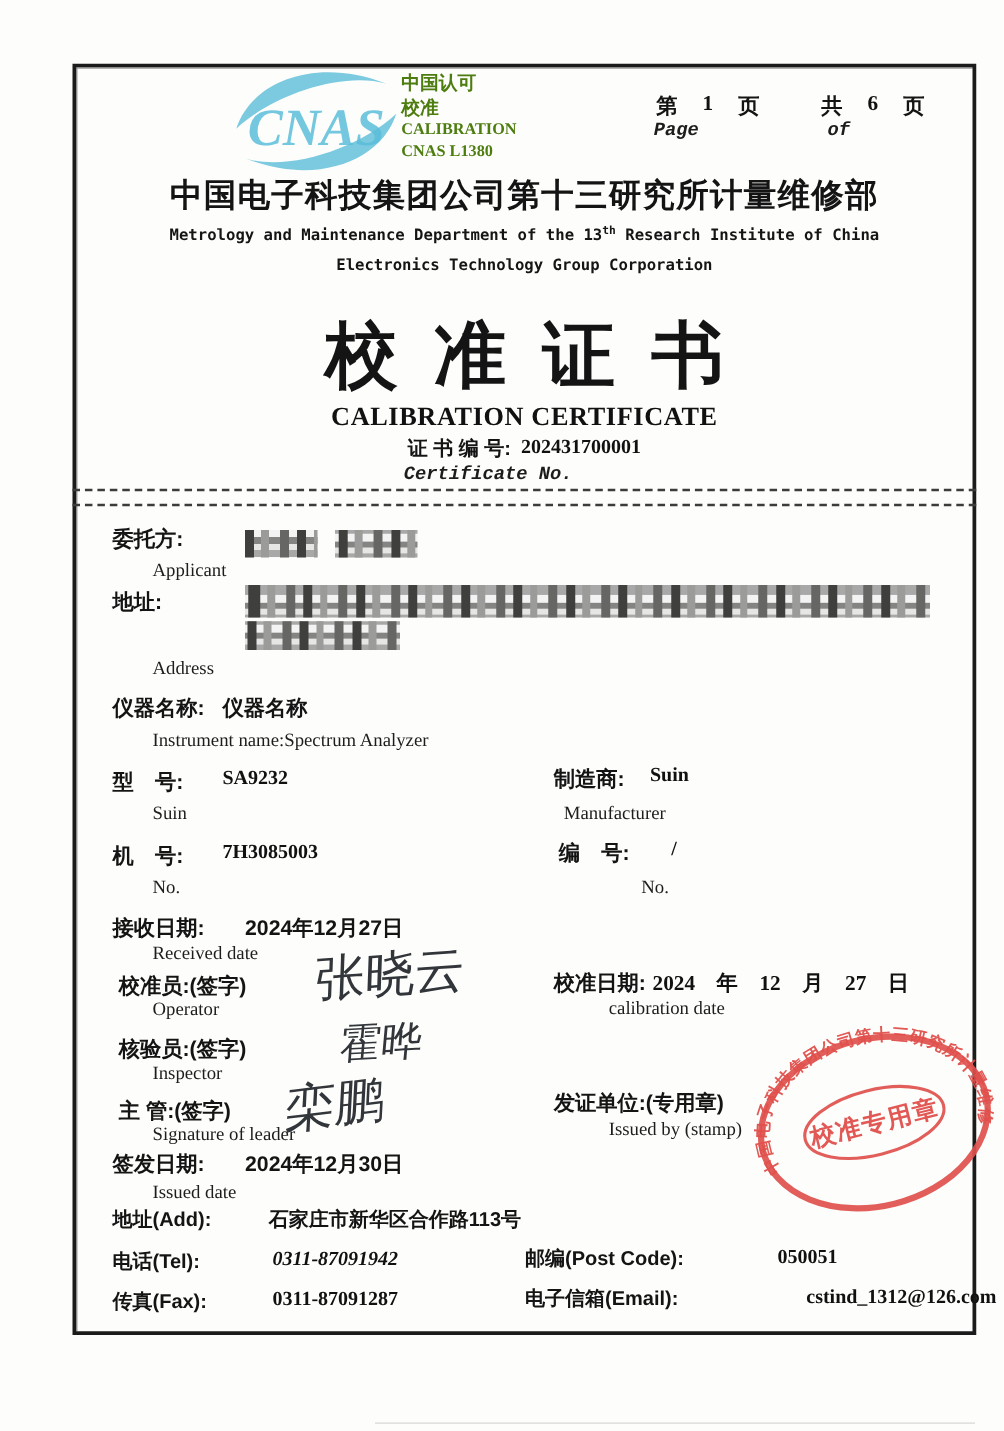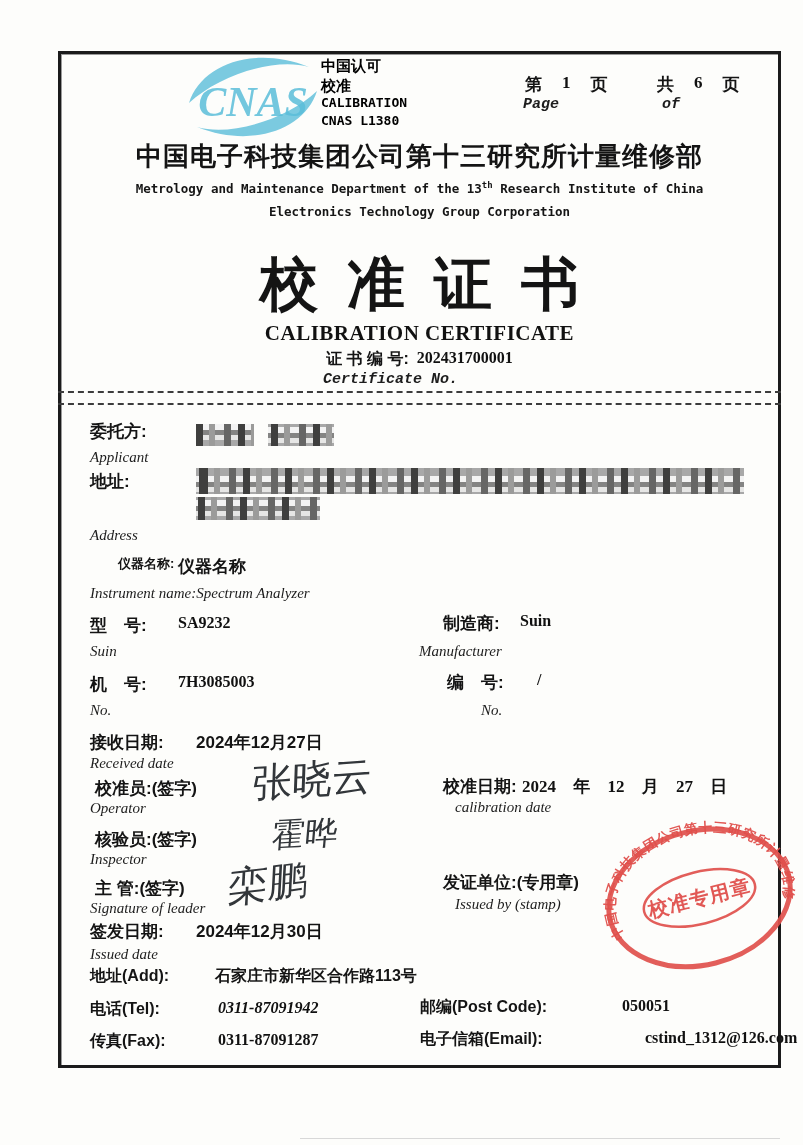--- a/index.html
+++ b/index.html
@@ -4,24 +4,24 @@
 <style>
   html,body{margin:0;padding:0;background:#ffffff;}
   .page{position:relative;width:803px;height:1145px;background:#fdfdfb;overflow:hidden;
         font-family:"Liberation Sans",sans-serif;color:#161616;}
   .abs{position:absolute;}
   .frame{left:58px;top:51px;width:723px;height:1017px;border:3px solid #1b1b1b;
          box-sizing:border-box;box-shadow:inset 0 1px 0 #9a9a9a, inset 1px 0 0 #9a9a9a;}
   
   .cnb{font-family:"Liberation Sans",sans-serif;font-weight:700;color:#141414;}
   .serb{font-family:"Liberation Serif",serif;font-weight:700;color:#111;}
-  .eni{font-family:"Liberation Serif",serif;font-style:italic;color:#1d1d1d;}
+  .eni{font-family:"Liberation Serif",serif;color:#1d1d1d;margin-left:32px;}
   .enib{font-family:Liberation Mono, monospace;font-style:italic;font-weight:700;color:#1d1d1d;}
   .mono{font-family:"DejaVu Sans Mono",monospace;font-weight:700;color:#151515;}
-  .cyan{color:#000000;}
+  .cyan{color:#4d7c0f;font-family:Liberation Serif, serif;}
   .centered{left:58px;width:723px;text-align:center;}
   .dashline{left:58px;width:723px;border-top:2px dashed #3c3c3c;height:0;}
   
   .mosaic{position:absolute;opacity:.85;background:
     repeating-linear-gradient(90deg,#1e1e1e 0 7px,rgba(255,255,255,0) 7px 13px,#8a8a8a 13px 19px,rgba(255,255,255,0) 19px 28px,#4c4c4c 28px 35px,rgba(255,255,255,0) 35px 42px),
     repeating-linear-gradient(0deg,#9a9a9a 0 6px,#e2e2e2 6px 11px,#6f6f6f 11px 16px,#f2f2f2 16px 22px);}
   .sig{font-family:"Liberation Serif",serif;color:#32363a;font-weight:400;white-space:nowrap;}
   .sig-op{font-size:40px;transform:rotate(-4deg) skewX(-6deg);}
   .sig-in{font-size:33px;transform:rotate(-3deg) skewX(-8deg);}
   .sig-ld{font-size:40px;transform:rotate(-7deg) skewX(-10deg);}
@@ -83,21 +83,21 @@
   <div class="abs cnb" style="left:90px;top:420px;font-size:17px;">委托方:</div>
   <div class="mosaic" style="left:196px;top:424px;width:58px;height:22px;"></div>
   <div class="mosaic" style="left:268px;top:424px;width:66px;height:22px;background-position:3px 2px,2px 3px;"></div>
   <div class="abs eni" style="left:90px;top:449px;font-size:15px;">Applicant</div>
 
   <div class="abs cnb" style="left:90px;top:470px;font-size:17px;">地址:</div>
   <div class="mosaic" style="left:196px;top:468px;width:548px;height:26px;background-position:5px 1px,1px 4px;"></div>
   <div class="mosaic" style="left:196px;top:497px;width:124px;height:23px;background-position:2px 5px,4px 2px;"></div>
   <div class="abs eni" style="left:90px;top:527px;font-size:15px;">Address</div>
 
-  <div class="abs cnb" style="left:90px;top:555px;font-size:13px;margin-left:28px;">仪器名称:</div>
+  <div class="abs cnb" style="left:90px;top:555px;font-size:17px;">仪器名称:</div>
   <div class="abs cnb" style="left:178px;top:555px;font-size:17px;">仪器名称</div>
   <div class="abs eni" style="left:90px;top:585px;font-size:15px;">Instrument name:Spectrum Analyzer</div>
 
   <div class="abs cnb" style="left:90px;top:614px;font-size:17px;">型　号:</div>
   <div class="abs serb" style="left:178px;top:614px;font-size:16px;">SA9232</div>
   <div class="abs cnb" style="left:443px;top:612px;font-size:17px;">制造商:</div>
   <div class="abs serb" style="left:520px;top:612px;font-size:16px;">Suin</div>
   <div class="abs eni" style="left:90px;top:643px;font-size:15px;">Suin</div>
   <div class="abs eni" style="left:419px;top:643px;font-size:15px;">Manufacturer</div>
 

